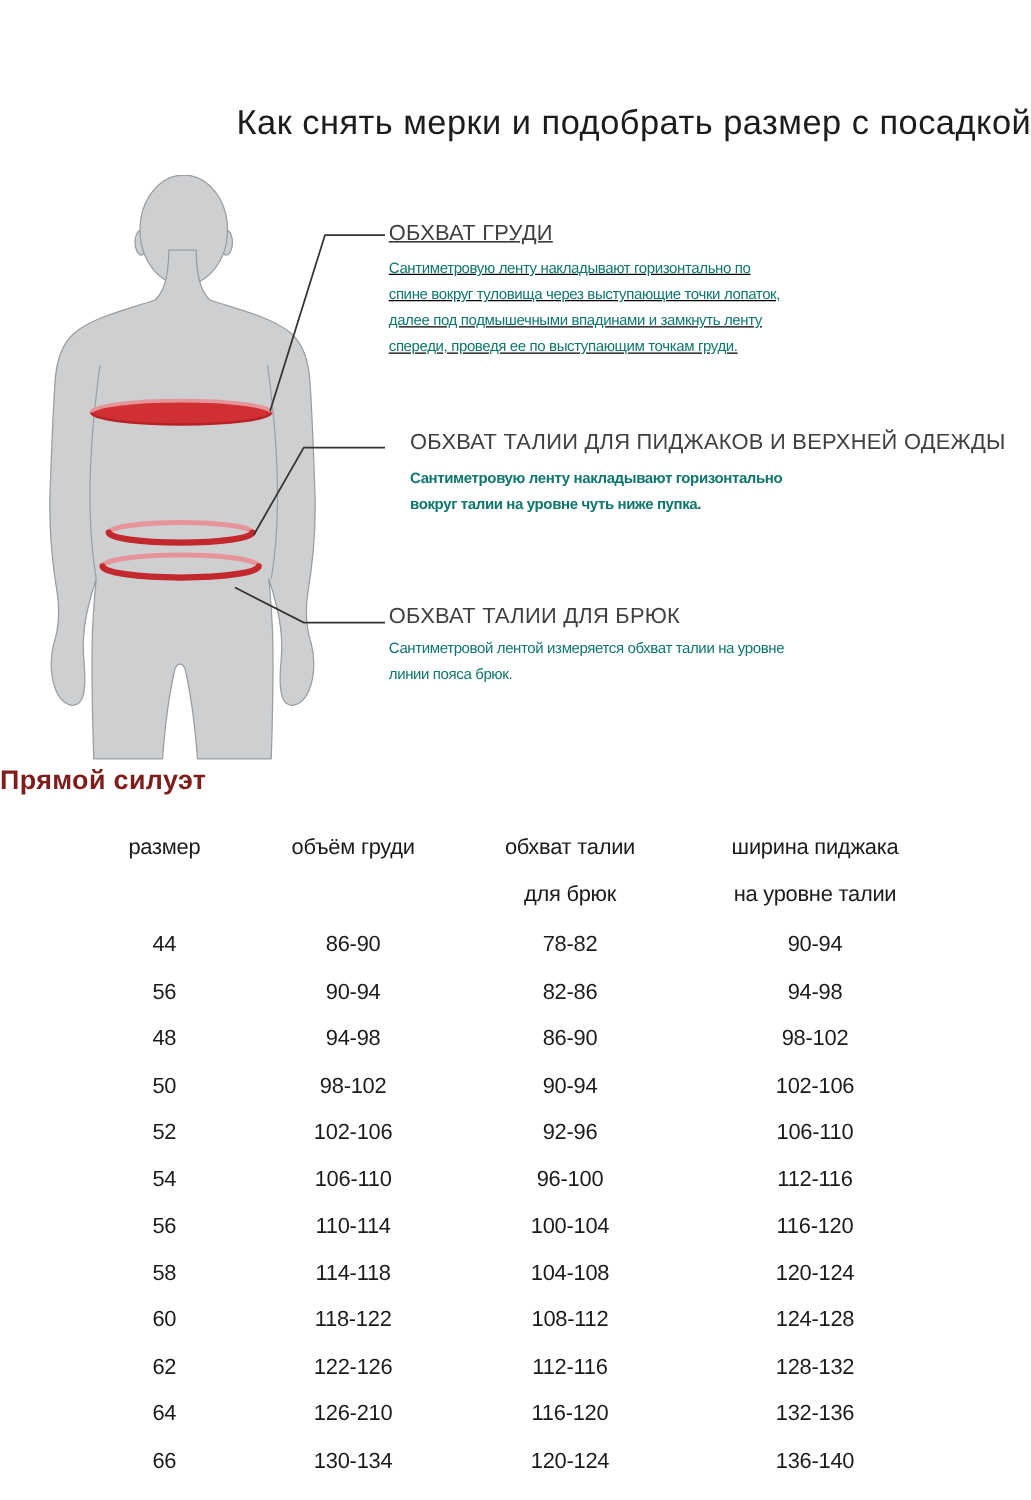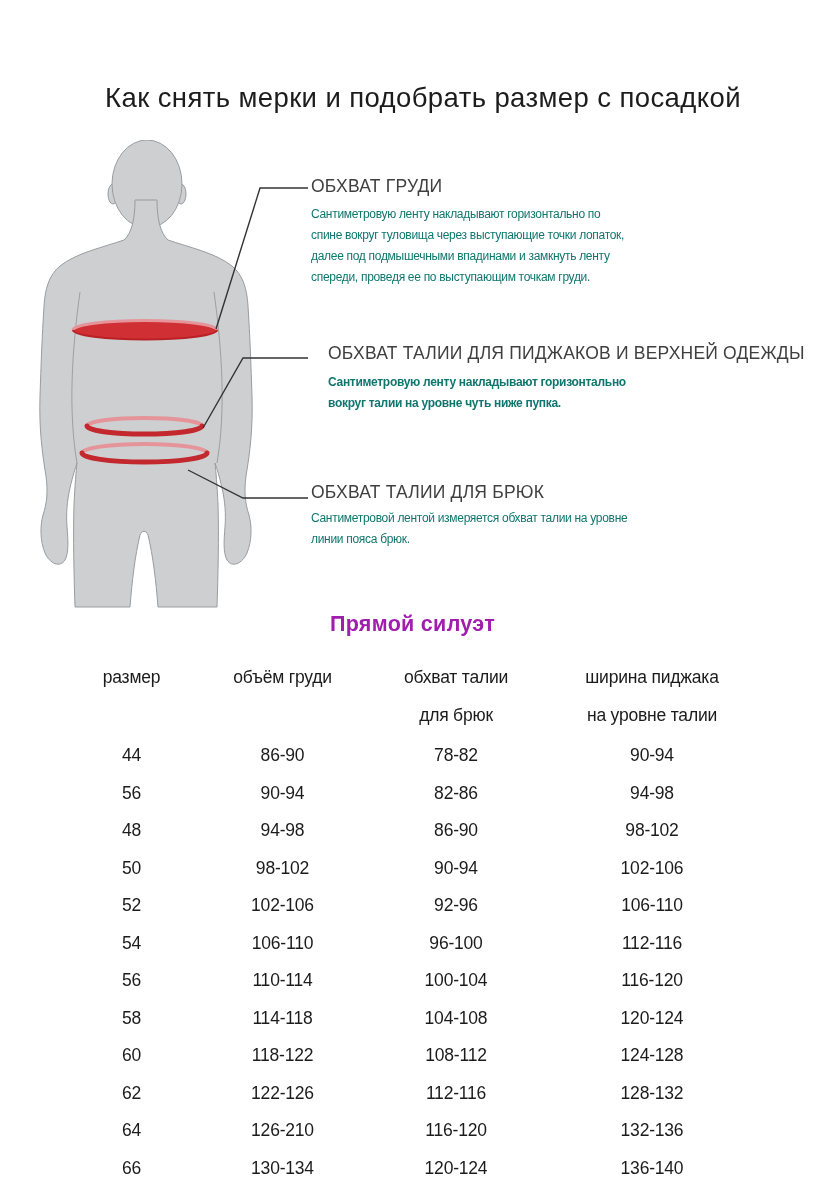--- a/index.html
+++ b/index.html
@@ -2,40 +2,40 @@
 <html><head>
 <meta charset="utf-8">
 <style>
   * { margin:0; padding:0; box-sizing:border-box; }
   html,body { background:#ffffff; }
   .page {
     position:relative; width:825px; height:1200px; background:#ffffff;
     font-family:"Liberation Sans", sans-serif; overflow:hidden;
   }
   .title {
-    position:absolute; top:82px; left:0; width:100%; text-align:center;
+    position:absolute; top:82px; left:0; width:100%; text-align:right;
     font-size:27.5px; font-weight:400; color:#1c1c1c; letter-spacing:0.4px;
     line-height:32px; white-space:nowrap;padding-left:21px;
   }
   .figure { position:absolute; left:36px; top:140px; width:280px; height:470px; }
 
   .measure { position:absolute; white-space:nowrap; }
   .m-title { font-size:17.5px; line-height:20px; color:#3f3f3f; letter-spacing:0.2px; }
   .m-desc  { font-size:12px; color:#0f766e; letter-spacing:-0.3px; }
   .desc-line { line-height:21px; }
-  .m0 { left:311px; top:176px; }
+  .m0 { left:311px; top:176px;text-decoration:underline; }
   .m0 .m-desc { margin-top:8px; }
   .m1 { left:328px; top:343px; }
   .m1 .m-desc { margin-top:9px;font-weight:bold; }
   .m2 { left:311px; top:482px; }
   .m2 .m-desc { margin-top:6px; }
 
   .table-title {
-    position:absolute; top:612px; left:0; width:100%; text-align:center;
-    font-size:21.5px; font-weight:700; color:#a21caf; letter-spacing:0.3px;
+    position:absolute; top:612px; left:0; width:100%; 
+    font-size:21.5px; font-weight:700; color:#7f1d1d; letter-spacing:0.3px;
   }
   .thead, .tbody {
     position:absolute; left:84px; display:grid;
     grid-template-columns:95px 207px 140px 252px;
     grid-auto-rows:37.5px;
   }
   .thead { top:659px; }
   .tbody { top:737px; }
   .cell {
     text-align:center; font-size:17.5px; line-height:37.5px;

